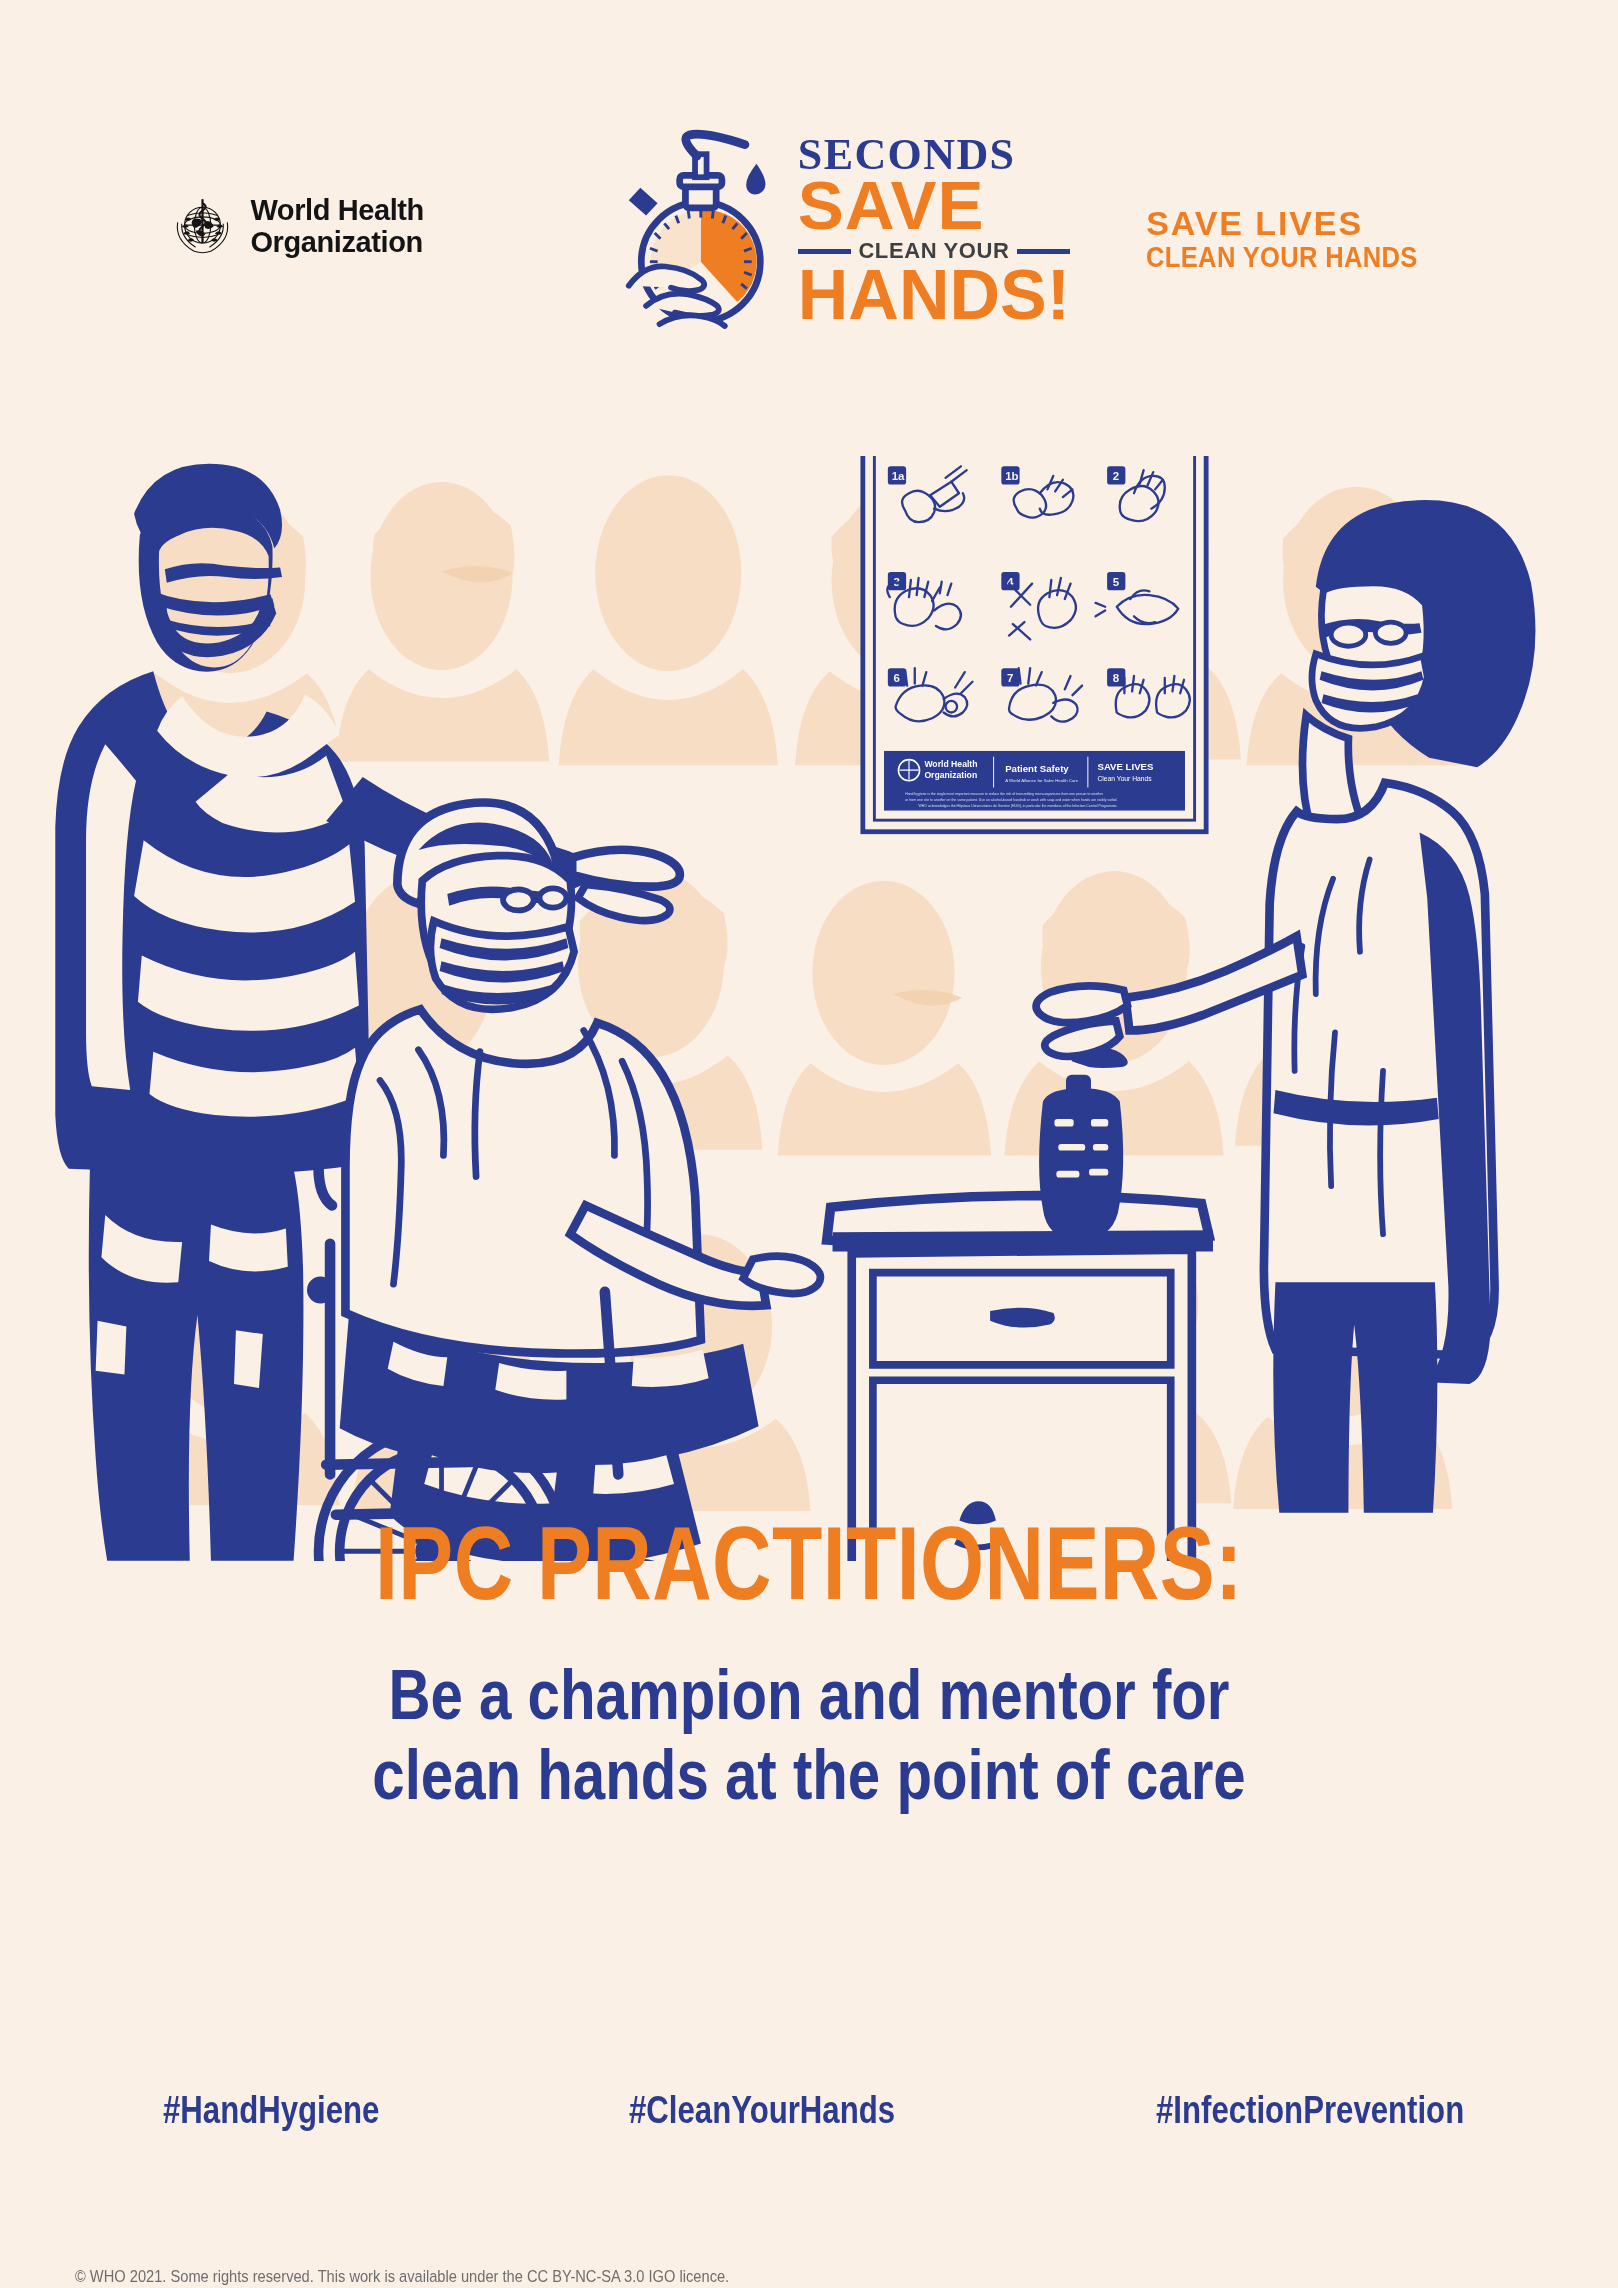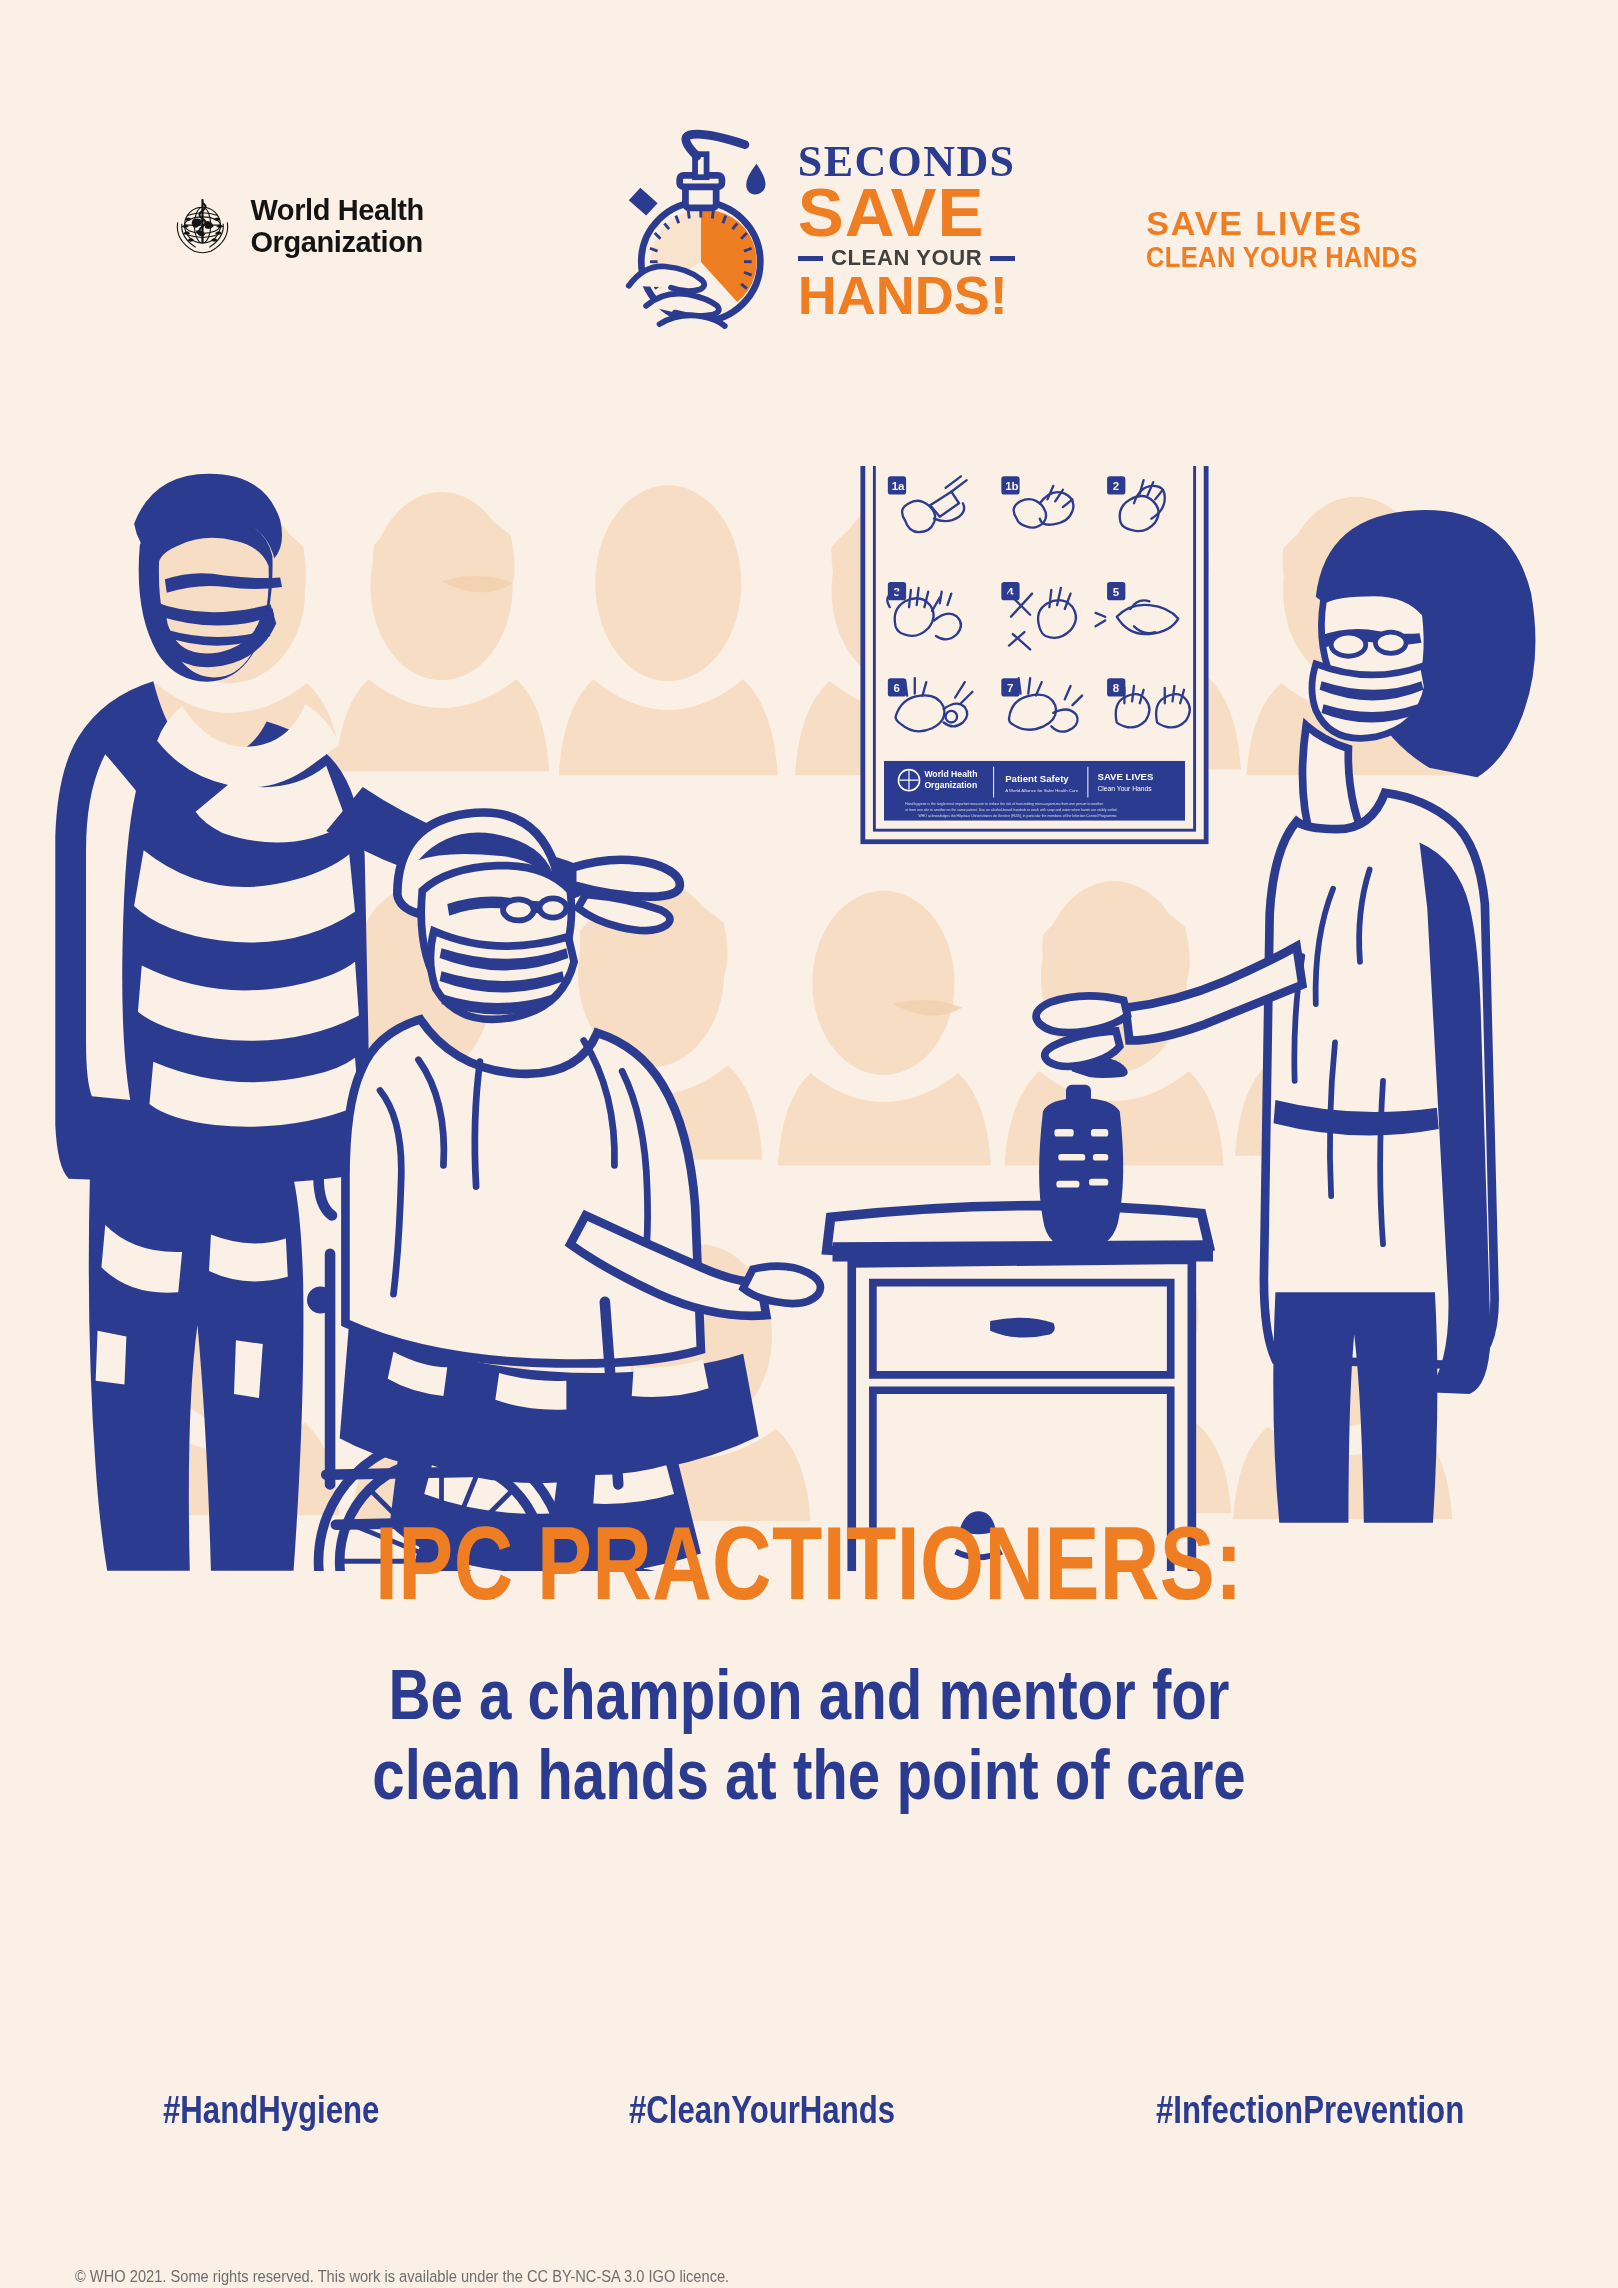--- a/index.html
+++ b/index.html
@@ -27,32 +27,32 @@
   .campaign-mark { width:192px; height:207px; flex:none; }
   .campaign-words { margin-left:5.8px; }
   .cw-seconds { font-size:44px; font-weight:bold; color:#2b3b8f; letter-spacing:1.4px;
                 line-height:0.93; font-family:Liberation Serif, serif; }
   .cw-save, .cw-lives { font-size:69px; font-weight:bold; color:#ef7e23; letter-spacing:1px;
                 line-height:0.86; font-family:"Liberation Sans", sans-serif; }
   .cw-rule { display:flex; align-items:center; gap:7.7px; margin:2.9px 0 1px 0; }
   .cw-rule .bar { flex:1; height:4.8px; background:#2b3b8f; }
   .cw-clean { font-size:22px; font-weight:bold; color:#404040; letter-spacing:0.6px; white-space:nowrap;
               font-family:"Liberation Sans", sans-serif; }
-  .cw-hands { font-size:54px; font-weight:bold; color:#ef7e23; letter-spacing:0px; line-height:0.86;
-              font-family:"Liberation Sans", sans-serif; }
+  .cw-hands { font-size:70px; font-weight:bold; color:#ef7e23; letter-spacing:0px; line-height:0.86;
+              font-family:"Liberation Sans", sans-serif;text-align:right; }
 
   .tagline { position:absolute; right:125px; top:110px; text-align:left; }
   .tag-1 { font-size:34px; font-weight:bold; color:#ef7e23; letter-spacing:1.9px; line-height:1.05;
            font-family:"Liberation Sans", sans-serif; }
   .tag-2 { font-size:29px; font-weight:bold; color:#ef7e23; letter-spacing:0.4px; line-height:1.1;
            transform:scaleX(0.88); transform-origin:left center;
            font-family:"Liberation Sans", sans-serif; }
 
   
-  .illustration { position:absolute; left:0px; top:428px; width:1542px; height:1105px; overflow:hidden; }
+  .illustration { position:absolute; left:0px; top:418px; width:1542px; height:1105px; overflow:hidden; }
   .faces-bg { position:absolute; inset:0; }
   .scene { position:absolute; inset:0; }
 
   
   .headline { position:absolute; left:0; top:1472px; width:100%; text-align:center; }
   .h-main {
     font-size:103px; font-weight:bold; color:#ef7e23; letter-spacing:0.5px;
     transform:scaleX(0.80); transform-origin:center; line-height:1.05;
     font-family:"Liberation Sans", sans-serif;
   }

